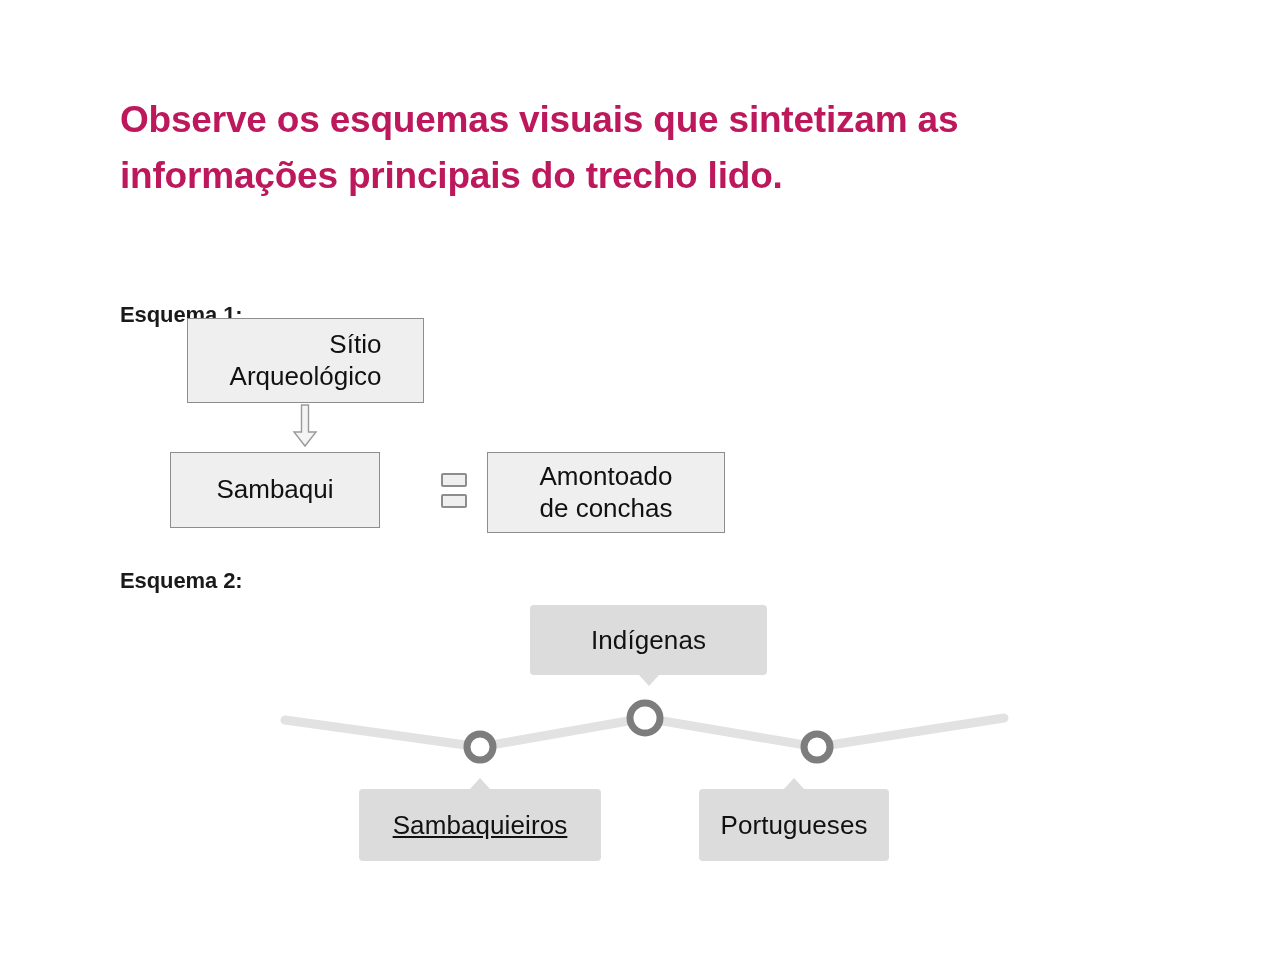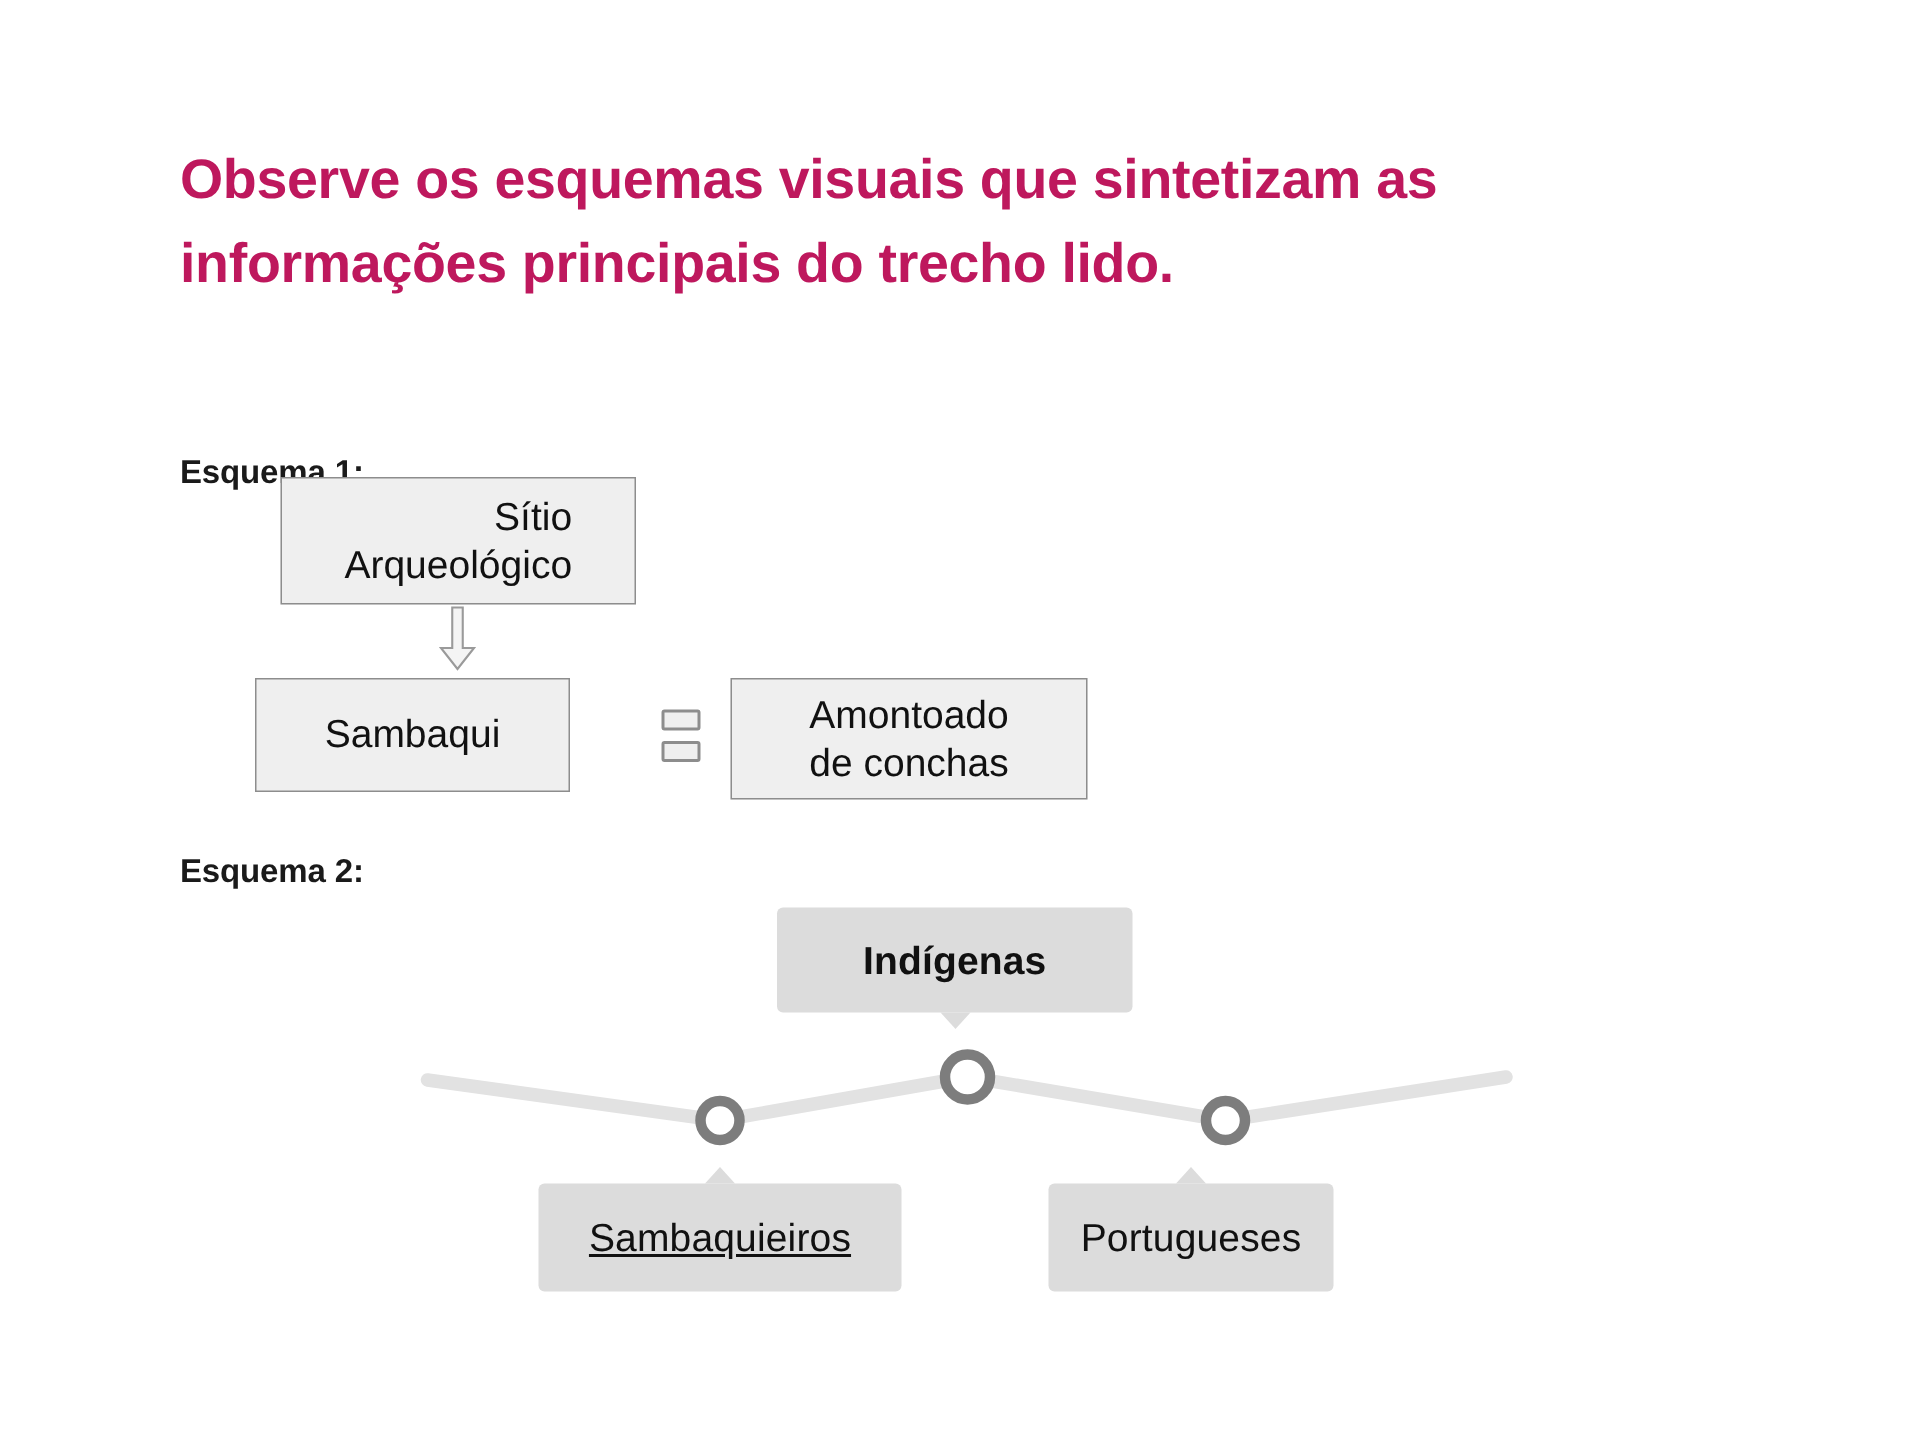--- a/index.html
+++ b/index.html
@@ -152,25 +152,24 @@
   }
   .callout.above .tail {
     top: -11px;
     left: 50%;
     margin-left: -10px;
     border-bottom: 11px solid #dcdcdc;
   }
 
   
   #callout-indigenas {
-    left: 248px;   
+    left: 260px;   
     top: 10px;     
     width: 237px;
     height: 70px;
-    font-weight: bold;
   }
   #callout-sambaquieiros {
     left: 89px;    
     top: 194px;    
     width: 242px;
     height: 72px;
     text-decoration: underline;
   }
   #callout-portugueses {
     left: 429px;   

